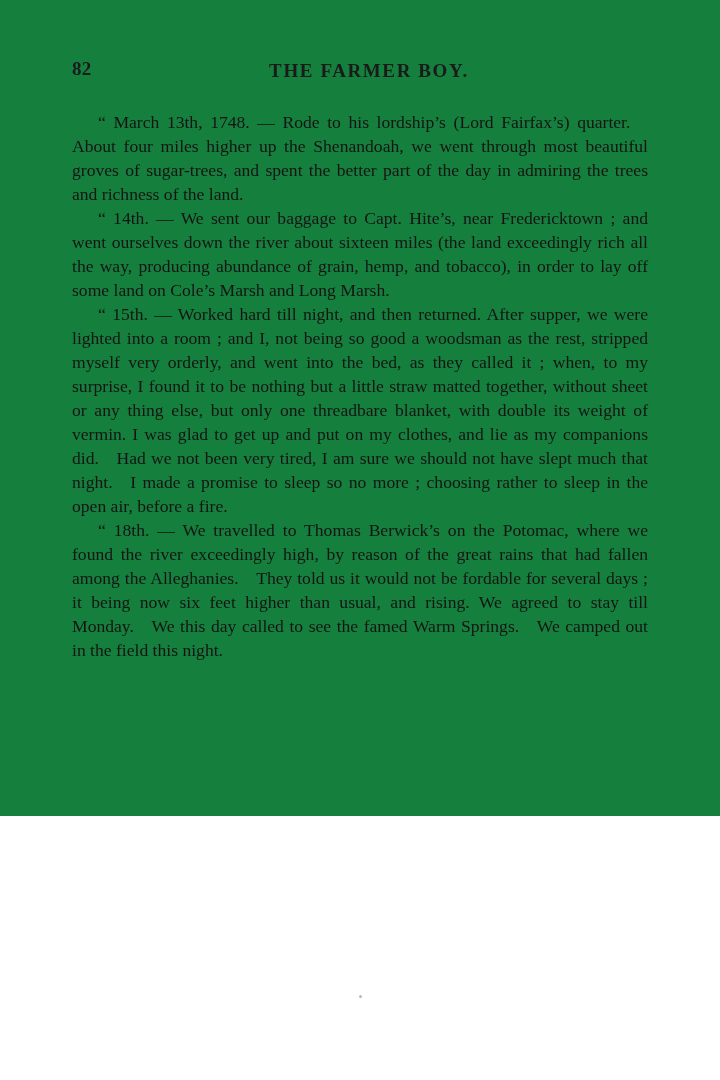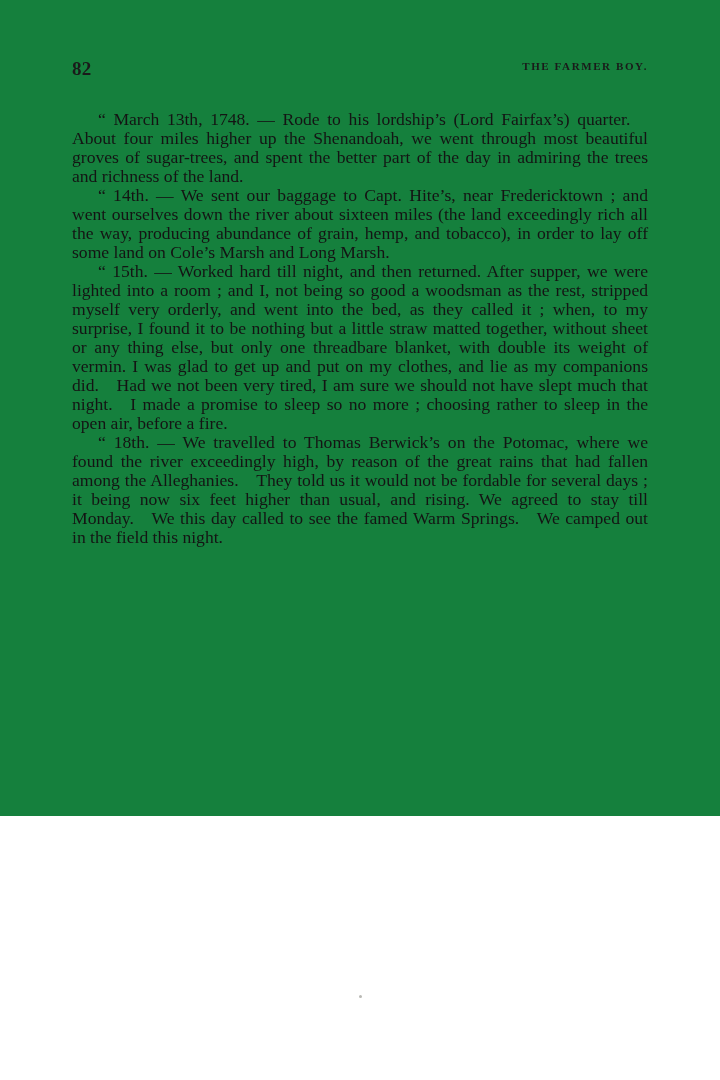--- a/index.html
+++ b/index.html
@@ -40,29 +40,29 @@
     top: 0;
     font-size: 19px;
     font-weight: bold;
     letter-spacing: 0.2px;
   }
   .head-title {
     position: absolute;
     left: 0;
     right: 0;
     top: 2px;
-    text-align: right;
-    font-size: 11px;
+    text-align: center;
+    font-size: 19px;
     font-weight: bold;
     letter-spacing: 1.6px;
     padding-left: 18px;
   }
   .body-text {
     font-size: 17.6px;
-    line-height: 19px;
+    line-height: 24px;
     text-align: justify;
     text-justify: inter-word;
     color: #141414;
   }
   .para {
     margin: 0;
     text-indent: 26px;
     hyphens: manual;
   }
   .para + .para {

